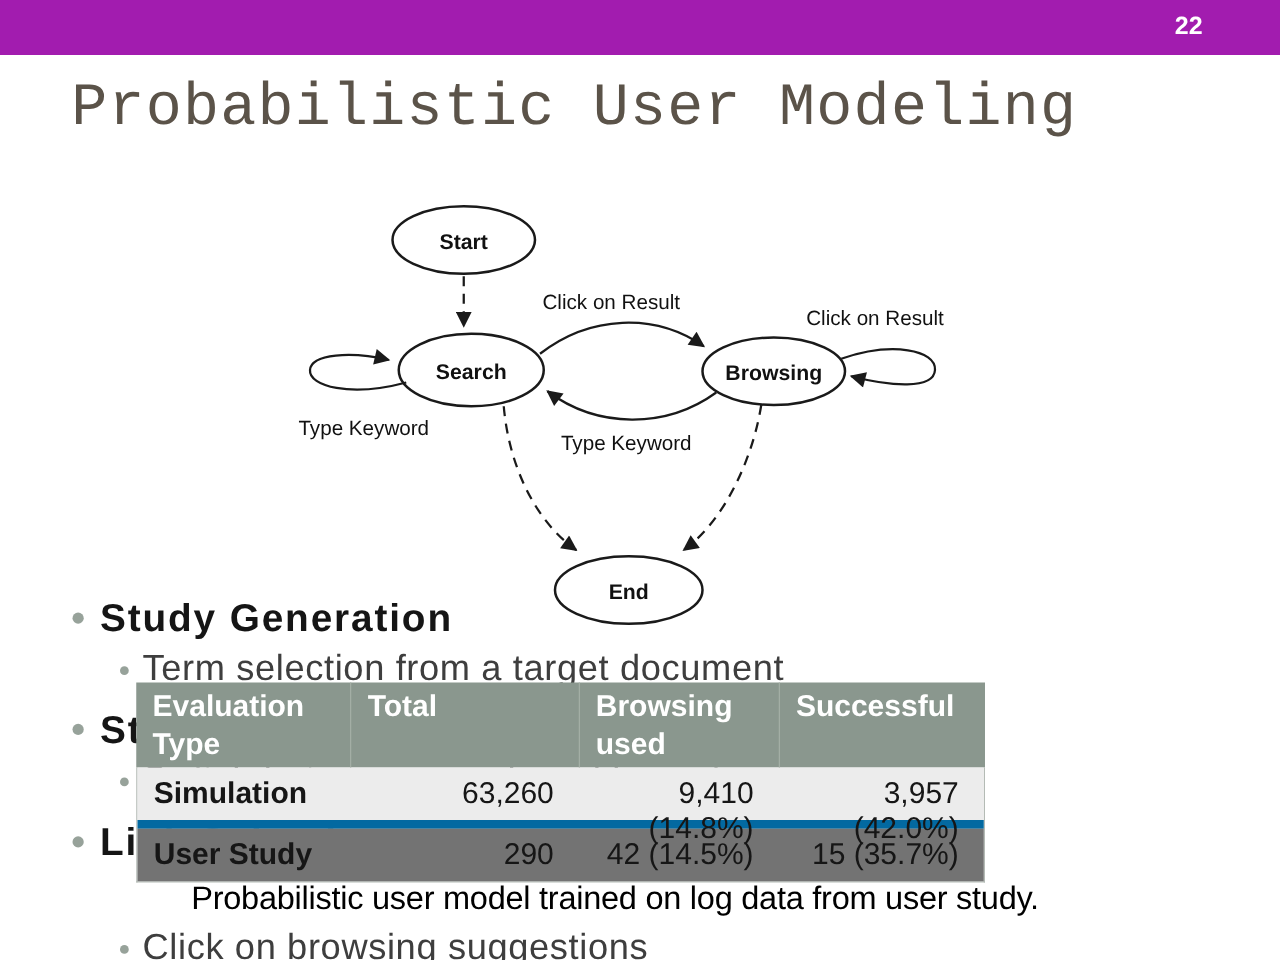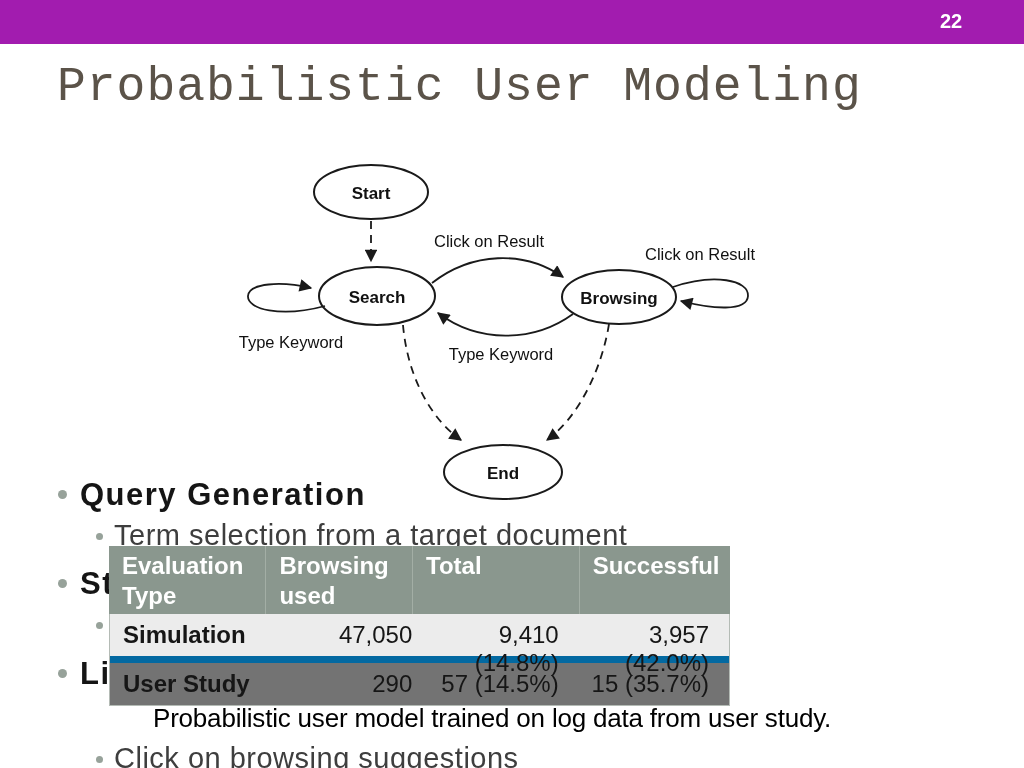--- a/index.html
+++ b/index.html
@@ -25,21 +25,21 @@
   
   .b-line { position:absolute; white-space:nowrap; }
   .b-line .dot { position:absolute; border-radius:50%; background:#97A29A; }
   .b-l1 { left:80px; font-size:31px; font-weight:bold; letter-spacing:1.5px; color:#151515; }
   .b-l1 .dot { width:9px; height:9px; left:-22px; top:13px; }
   .b-l2 { left:114px; font-size:29px; letter-spacing:0.5px; color:#3E3E3E; }
   .b-l2 .dot { width:7px; height:7px; left:-18px; top:14px; }
   .layer-under { z-index:1; }
   .layer-over  { z-index:3; }
   
-  .table-wrap { position:absolute; left:109px; top:546px; width:621px; z-index:2; }
+  .table-wrap { position:absolute; left:109px; top:546px; width:679px; z-index:2; }
   .t-header { display:flex; background:#8A978E; height:68px; }
   .t-hcell { box-sizing:border-box; color:#ffffff; font-weight:bold; font-size:24px;
     line-height:30px; padding:5px 6px 0 13px; border-right:1px solid #A3AEA5; }
   .t-hcell:last-child { border-right:none; }
   .t-body { border:1px solid #B4BBB5; border-top:none; }
   .t-row { display:flex; height:42px; font-size:24px; background:#737373; }
   .t-row.alt { background:#ECECEC; border-bottom:7px solid #0369a1; }
   .t-cell { box-sizing:border-box; padding-top:7px; color:#161616; }
   .t-cell.label { font-weight:bold; padding-left:13px; text-align:left; }
   .t-cell.num { text-align:right; padding-right:20px; }
@@ -93,46 +93,46 @@
 
     <text class="edge-label" x="489" y="247">Click on Result</text>
     <text class="edge-label" x="700" y="260">Click on Result</text>
     <text class="edge-label" x="291" y="348">Type Keyword</text>
     <text class="edge-label" x="501" y="360">Type Keyword</text>
   </svg>
 
   <div class="layer-under">
     <div class="b-line b-l1" style="top:477px;">
       <span class="dot"></span>
-      <span>Query Generation</span>
+      <span>Study Generation</span>
     </div>
     <div class="b-line b-l2" style="top:519px;">
       <span class="dot"></span>
       <span>Term selection from a target document</span>
     </div>
   </div>
 
   <div class="table-wrap">
     <div class="t-header">
       <div class="t-hcell w1">Evaluation Type</div>
+      <div class="t-hcell w2">Total</div>
       <div class="t-hcell w3">Browsing used</div>
-      <div class="t-hcell w2">Total</div>
       <div class="t-hcell w4">Successful</div>
     </div>
     <div class="t-body">
       <div class="t-row alt">
         <div class="t-cell label w1">Simulation</div>
-        <div class="t-cell num w2">47,050</div>
+        <div class="t-cell num w2">63,260</div>
         <div class="t-cell num w3">9,410 (14.8%)</div>
         <div class="t-cell num w4">3,957 (42.0%)</div>
       </div>
       <div class="t-row">
         <div class="t-cell label w1">User Study</div>
         <div class="t-cell num w2">290</div>
-        <div class="t-cell num w3">57 (14.5%)</div>
+        <div class="t-cell num w3">42 (14.5%)</div>
         <div class="t-cell num w4">15 (35.7%)</div>
       </div>
     </div>
   </div>
 
   <div class="caption">Probabilistic user model trained on log data from user study.</div>
 
   <div class="layer-over">
     <div class="b-line b-l1" style="top:566px;">
       <span class="dot"></span>

